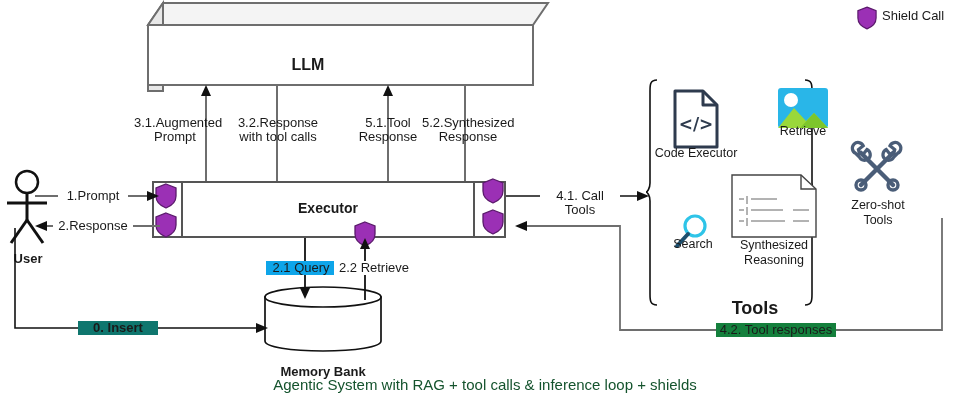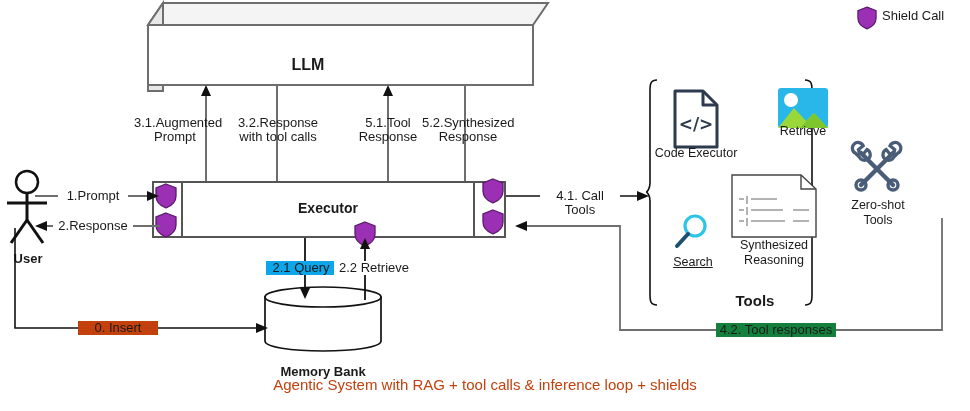--- a/index.html
+++ b/index.html
@@ -2,21 +2,21 @@
 <html><head>
 <meta charset="utf-8">
 <style>
   html,body{margin:0;padding:0;background:#ffffff;}
   body{width:970px;height:411px;position:relative;overflow:hidden;
        font-family:"Liberation Sans","DejaVu Sans",sans-serif;color:#000;}
   .abs{position:absolute;}
   .lbl{font-size:13px;line-height:14px;color:#1a1a1a;text-align:center;white-space:pre-line;}
   .lbl-b{font-weight:bold;}
   svg{display:block;overflow:visible;}
-  .cap{font-size:15px;font-weight:normal;color:#c2410c;text-align:center;width:100%;}
+  .cap{font-size:15px;font-weight:normal;color:#14532d;text-align:center;width:100%;}
   .tool-name{font-size:12.5px;color:#1a1a1a;text-align:center;line-height:15px;}
 </style>
 </head>
 <body>
 
 <div class="abs" style="left:148px;top:3px;">
   <svg width="400" height="88" viewBox="0 0 400 88">
     <polygon points="15,0 400,0 385,22 0,22" fill="#f4f4f4" stroke="#6e6e6e" stroke-width="2"></polygon>
     <polygon points="15,0 0,22 0,88 15,88" fill="#e8e8e8" stroke="#6e6e6e" stroke-width="2" transform="translate(0,-0)"></polygon>
     <rect x="0" y="22" width="385" height="60" fill="#ffffff" stroke="#6e6e6e" stroke-width="2"></rect>
@@ -145,21 +145,21 @@
   </svg>
 </div>
 <div class="abs lbl" style="left:334px;top:261px;width:80px;background:#fff;">2.2 Retrieve</div>
 
 <div class="abs" style="left:12px;top:228px;">
   <svg width="258" height="110" viewBox="0 0 258 110">
     <path d="M3 0 V100 H246" fill="none" stroke="#111" stroke-width="1.6"></path>
     <polygon points="256,100 244,95 244,105" fill="#111"></polygon>
   </svg>
 </div>
-<div class="abs lbl" style="left:78px;top:321px;width:80px;background:#c2410c;">0. Insert</div>
+<div class="abs lbl" style="left:78px;top:321px;width:80px;background:#0f766e;font-weight:bold;">0. Insert</div>
 
 <div class="abs" style="left:506px;top:189px;">
   <svg width="144" height="14" viewBox="0 0 144 14">
     <line x1="0" y1="7" x2="132" y2="7" stroke="#111" stroke-width="1.6"></line>
     <polygon points="143,7 131,2 131,12" fill="#111"></polygon>
   </svg>
 </div>
 <div class="abs lbl" style="left:540px;top:189px;width:80px;background:#fff;">4.1. Call Tools</div>
 
 <div class="abs" style="left:505px;top:218px;">
@@ -169,21 +169,21 @@
   </svg>
 </div>
 <div class="abs lbl" style="left:716px;top:323px;width:120px;background:#15803d;">4.2. Tool responses</div>
 
 <div class="abs" style="left:645px;top:79px;">
   <svg width="172" height="227" viewBox="0 0 172 227">
     <path d="M12 1 C5 1 5 6 5 12 V104 C5 110 2 113 1 113 C2 113 5 116 5 122 V215 C5 221 5 226 12 226" fill="none" stroke="#111" stroke-width="1.6"></path>
     <path d="M160 1 C167 1 167 6 167 12 V104 C167 110 170 113 171 113 C170 113 167 116 167 122 V215 C167 221 167 226 160 226" fill="none" stroke="#111" stroke-width="1.6"></path>
   </svg>
 </div>
-<div class="abs lbl lbl-b" style="left:700px;top:294px;width:110px;font-size:15px;">Tools</div>
+<div class="abs lbl lbl-b" style="left:700px;top:301px;width:110px;font-size:18px;">Tools</div>
 
 <div class="abs" style="left:672px;top:88px;">
   <svg width="48" height="62" viewBox="0 0 48 62">
     <path d="M3 3 H31 L45 17 V59 H3 Z" fill="#ffffff" stroke="#2e3b4e" stroke-width="3" stroke-linejoin="round"></path>
     <path d="M31 3 V17 H45" fill="none" stroke="#2e3b4e" stroke-width="3" stroke-linejoin="round"></path>
     <text x="24" y="42" font-family="DejaVu Sans, sans-serif" font-size="17" font-weight="bold" fill="#2e3b4e" text-anchor="middle">&lt;/&gt;</text>
   </svg>
 </div>
 <div class="abs tool-name" style="left:650px;top:146px;width:92px;">Code Executor</div>
 
@@ -196,21 +196,21 @@
   </svg>
 </div>
 <div class="abs tool-name" style="left:770px;top:124px;width:66px;">Retrieve</div>
 
 <div class="abs" style="left:672px;top:212px;">
   <svg width="40" height="40" viewBox="0 0 40 40">
     <circle cx="23" cy="14" r="10" fill="none" stroke="#2ec4e8" stroke-width="3.2"></circle>
     <line x1="16" y1="22" x2="5" y2="34" stroke="#1d4f6e" stroke-width="4" stroke-linecap="round"></line>
   </svg>
 </div>
-<div class="abs tool-name" style="left:660px;top:255px;width:66px;text-decoration:underline;">Search</div>
+<div class="abs tool-name" style="left:660px;top:237px;width:66px;">Search</div>
 
 <div class="abs" style="left:731px;top:174px;">
   <svg width="86" height="64" viewBox="0 0 86 64">
     <path d="M1 1 H70 L85 15 V63 H1 Z" fill="#ffffff" stroke="#444" stroke-width="1.4"></path>
     <path d="M70 1 V15 H85" fill="none" stroke="#444" stroke-width="1.4"></path>
     <g stroke="#555" stroke-width="0.9">
       <line x1="8" y1="25" x2="13" y2="25"></line>
         <line x1="16" y1="22" x2="16" y2="30"></line>
       <line x1="20" y1="25" x2="46" y2="25"></line>
       <line x1="8" y1="36" x2="13" y2="36"></line>

